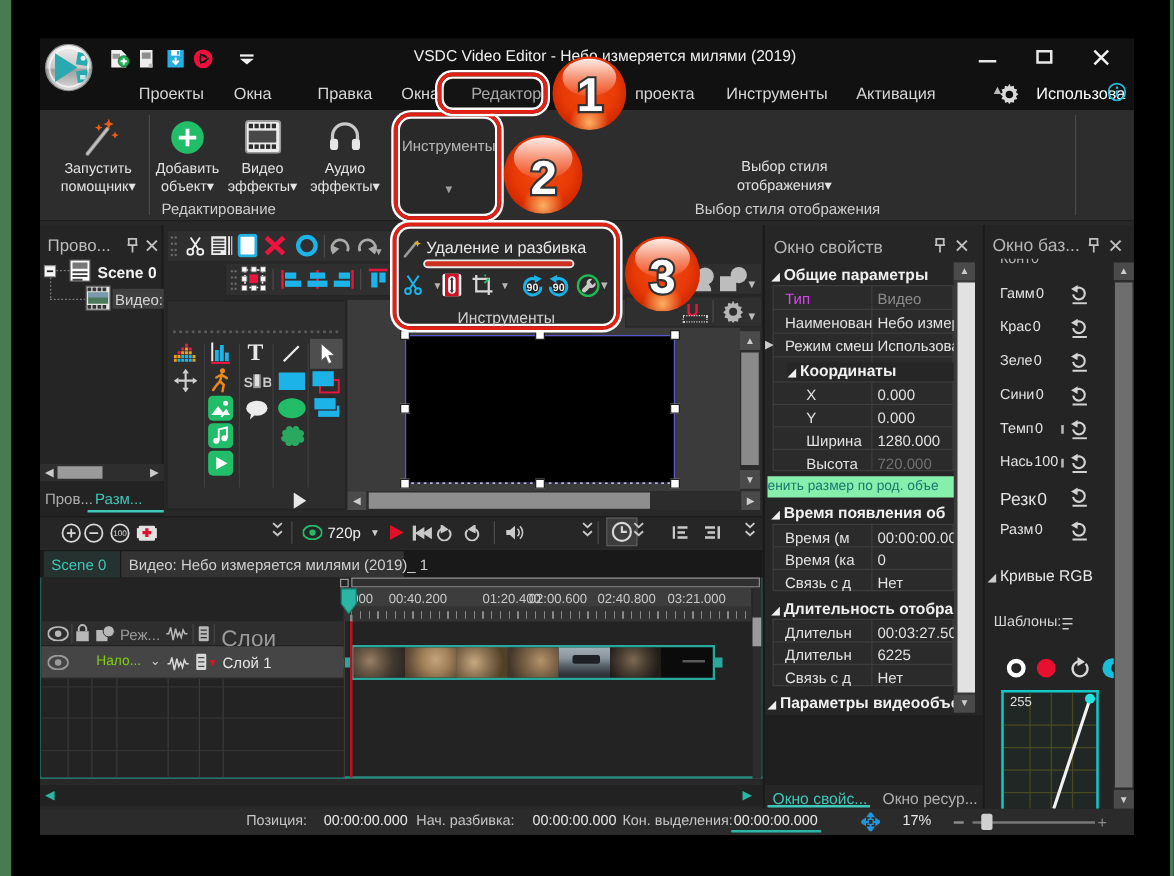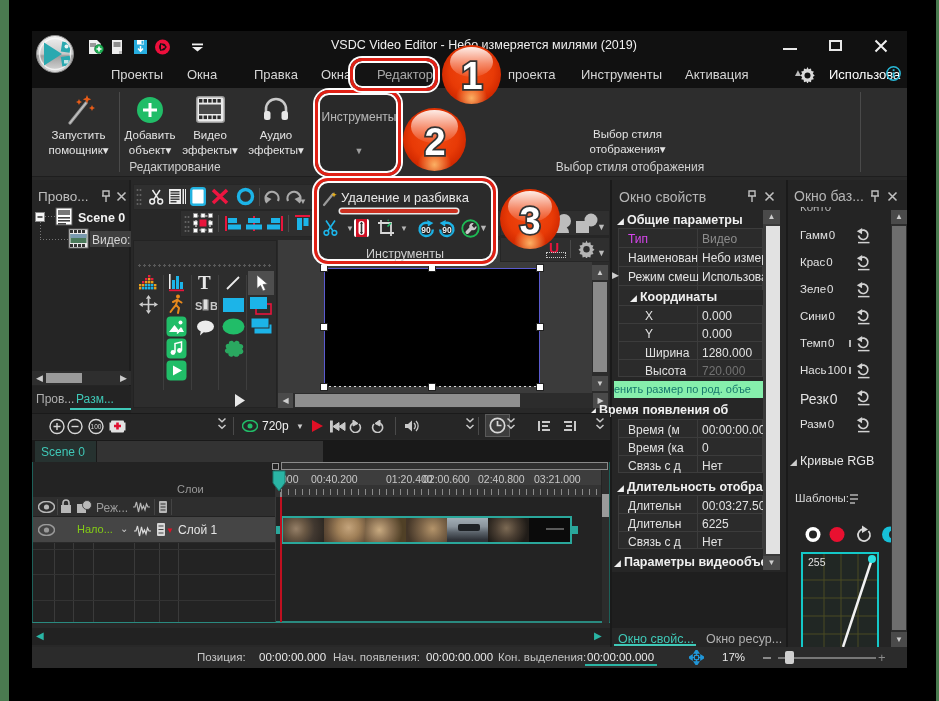--- a/index.html
+++ b/index.html
@@ -524,21 +524,21 @@
   <div class="abs txt" style="left:645px;top:327px;color:#e2e2e2;font-size:12px">Y</div>
   <div class="abs txt" style="left:702px;top:327px;color:#e2e2e2;font-size:12px">0.000</div>
   <div class="abs" style="left:618px;top:341px;width:145px;height:1px;background:#3c3c3c"></div>
   <div class="abs txt" style="left:645px;top:346px;color:#e2e2e2;font-size:12px">Ширина</div>
   <div class="abs txt" style="left:702px;top:346px;color:#e2e2e2;font-size:12px">1280.000</div>
   <div class="abs" style="left:618px;top:359px;width:145px;height:1px;background:#3c3c3c"></div>
   <div class="abs txt" style="left:645px;top:364px;color:#e2e2e2;font-size:12px">Высота</div>
   <div class="abs txt" style="left:702px;top:364px;color:#737373;font-size:12px">720.000</div>
 
   <div class="abs txt" style="left:614px;top:381px;width:150px;height:17px;background:#86efac;color:#17796d;font-size:11px;line-height:17px">енить размер по род. объе</div>
-  <div class="abs txt" style="left:589px;top:403px;color:#f0f0f0;font-size:12.5px;font-weight:bold"><span style="font-size:9px;font-weight:normal;margin-right:3px">◢</span>Время появления об</div>
+  <div class="abs txt" style="left:617px;top:403px;color:#f0f0f0;font-size:12.5px;font-weight:bold"><span style="font-size:9px;font-weight:normal;margin-right:3px">◢</span>Время появления об</div>
   <div class="abs" style="left:618px;top:419px;width:145px;height:54px;background:#2b2b2b;border:1px solid #3c3c3c"></div>
   <div class="abs" style="left:697px;top:419px;width:1px;height:54px;background:#3c3c3c"></div>
   <div class="abs txt" style="left:628px;top:423px;color:#e2e2e2;font-size:12px">Время (м</div>
   <div class="abs txt" style="left:702px;top:423px;color:#e2e2e2;font-size:12px">00:00:00.000</div>
   <div class="abs" style="left:618px;top:437px;width:145px;height:1px;background:#3c3c3c"></div>
   <div class="abs txt" style="left:628px;top:441px;color:#e2e2e2;font-size:12px">Время (ка</div>
   <div class="abs txt" style="left:702px;top:441px;color:#e2e2e2;font-size:12px">0</div>
   <div class="abs" style="left:618px;top:455px;width:145px;height:1px;background:#3c3c3c"></div>
   <div class="abs txt" style="left:628px;top:459px;color:#e2e2e2;font-size:12px">Связь с д</div>
   <div class="abs txt" style="left:702px;top:459px;color:#e2e2e2;font-size:12px">Нет</div>
@@ -736,20 +736,21 @@
       </g>
   </svg>
   <svg class="abs" style="left:595px;top:417px" width="10" height="14" viewBox="0 0 10 14">
       <path d="M1.5,1.5 l3.5,3.2 3.5,-3.2 M1.5,8 l3.5,3.2 3.5,-3.2" stroke="#c9c9c9" fill="none" stroke-width="1.5"></path>
     </svg>
 
   <div class="abs" style="left:32px;top:440px;width:578px;height:22px;background:#191919"></div>
   <div class="abs" style="left:35px;top:441px;width:61px;height:21px;background:#263230"></div>
   <div class="abs txt" style="left:41px;top:445px;color:#3fc8b7;font-size:12px">Scene 0</div>
   <div class="abs" style="left:97px;top:441px;width:226px;height:21px;background:#333333"></div>
+  <div class="abs txt" style="left:103px;top:445px;color:#cfcfcf;font-size:12px">Видео: Небо измеряется милями (2019)_ 1</div>
 
   <div class="abs" style="left:32px;top:462px;width:578px;height:161px;background:#232323;border-left:1px solid #1d5f58;border-right:1px solid #1d5f58;border-bottom:2px solid #2a8a80"></div>
 
   <div class="abs" style="left:272px;top:463px;width:7px;height:7px;border:1px solid #9a9a9a"></div>
   <div class="abs" style="left:281px;top:462px;width:327px;height:8px;border:1px solid #8a8a8a;background:#303030"></div>
 
   <div class="abs" style="left:275px;top:470px;width:326px;height:27px;background:#3d3d3d"></div>
   <div class="abs" style="left:275px;top:485px;width:326px;height:12px;background:#333333"></div>
   <div class="abs txt" style="left:281px;top:473px;color:#c8c8c8;font-size:10.5px">000</div>
   <div class="abs txt" style="left:311px;top:473px;color:#c8c8c8;font-size:10.5px">00:40.200</div>
@@ -785,21 +786,21 @@
   <div class="abs sep" style="left:154px;top:499px;height:16px;background:#444"></div>
   <svg class="abs" style="left:158px;top:500px" width="10" height="14" viewBox="0 0 10 14">
       <rect x="1" y="1" width="8" height="12" rx="1" fill="#b8b8b8"></rect>
       <g stroke="#2e2e2e" stroke-width="1">
         <line x1="2.5" y1="4" x2="7.5" y2="4"></line>
         <line x1="2.5" y1="7" x2="7.5" y2="7"></line>
         <line x1="2.5" y1="10" x2="7.5" y2="10"></line>
       </g>
     </svg>
   <div class="abs sep" style="left:171px;top:499px;height:16px;background:#444"></div>
-  <div class="abs txt" style="left:177px;top:483px;color:#9a9a9a;font-size:11px">Слои</div>
+  <div class="abs txt" style="left:177px;top:501px;color:#9a9a9a;font-size:18px">Слои</div>
 
   <div class="abs" style="left:33px;top:517px;width:242px;height:26px;background:#454545;border-bottom:1px solid #2a2a2a"></div>
   <svg class="abs" style="left:38px;top:524px" width="17" height="12" viewBox="0 0 17 12">
       <ellipse cx="8.5" cy="6" rx="8" ry="5.5" fill="none" stroke="#9a9a9a" stroke-width="1.5"></ellipse>
       <circle cx="8.5" cy="6" r="2.6" fill="#9a9a9a"></circle>
     </svg>
   <div class="abs txt" style="left:77px;top:523px;color:#84cc16;font-size:11px">Нало...</div>
   <div class="abs txt" style="left:120px;top:523px;color:#ccc;font-size:10px">⌄</div>
   <svg class="abs" style="left:133px;top:524px" width="20" height="14" viewBox="0 0 20 14">
       <path d="M1,7 l2,0 1.5,-5 2,10 2,-9 1.5,6 1.5,-3 1.5,4 1.5,-6 1.5,3 2,0" fill="none" stroke="#d8d8d8" stroke-width="1.2"></path>
@@ -845,21 +846,21 @@
   <div class="abs" style="left:602px;top:470px;width:7px;height:153px;background:#2c2c2c"></div>
   <div class="abs" style="left:602px;top:494px;width:7px;height:23px;background:#9a9a9a"></div>
 
   <div class="abs" style="left:32px;top:628px;width:578px;height:17px;background:#222"></div>
   <div class="abs txt" style="left:36px;top:630px;color:#2ab5a5;font-size:10px">◀</div>
   <div class="abs txt" style="left:594px;top:630px;color:#2ab5a5;font-size:10px">▶</div>
 
   <div class="abs" style="left:32px;top:647px;width:875px;height:21px;background:#2b2b2b"></div>
   <div class="abs txt" style="left:197px;top:651px;color:#c5c5c5;font-size:11.5px">Позиция:</div>
   <div class="abs txt" style="left:259px;top:651px;color:#e8e8e8;font-size:11.5px">00:00:00.000</div>
-  <div class="abs txt" style="left:333px;top:651px;color:#c5c5c5;font-size:11.5px">Нач. появления:</div>
+  <div class="abs txt" style="left:333px;top:651px;color:#c5c5c5;font-size:11.5px">Нач. разбивка:</div>
   <div class="abs txt" style="left:426px;top:651px;color:#e8e8e8;font-size:11.5px">00:00:00.000</div>
   <div class="abs txt" style="left:498px;top:651px;color:#c5c5c5;font-size:11.5px">Кон. выделения:</div>
   <div class="abs txt" style="left:587px;top:651px;color:#e8e8e8;font-size:11.5px">00:00:00.000</div>
   <div class="abs" style="left:585px;top:664px;width:72px;height:1.5px;background:#2ab5a5"></div>
   <svg class="abs" style="left:689px;top:650px" width="15" height="15" viewBox="0 0 15 15">
     <g stroke="#2196d8" stroke-width="1.6" fill="#2196d8">
     <path d="M7.5,2 L7.5,13 M2,7.5 L13,7.5" fill="none"></path>
     <polygon points="7.5,0 5.5,3 9.5,3"></polygon>
         <polygon points="7.5,15 5.5,12 9.5,12"></polygon>
         <polygon points="0,7.5 3,5.5 3,9.5"></polygon>

